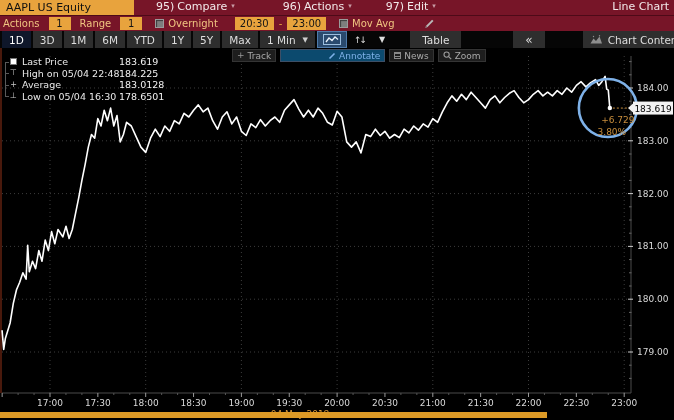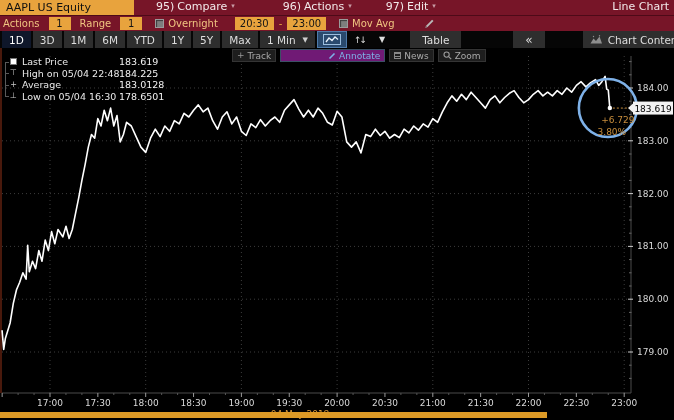--- a/index.html
+++ b/index.html
@@ -35,21 +35,21 @@
   .gap{width:10px;}
   .collapse{margin-left:50px;font-size:12px;padding:0 12px;}
   .chart-content{margin-left:36px;width:148px;justify-content:center;gap:5px;}
 
   
   .chart{position:relative;height:372px;background:#000;}
   .chart svg.main{position:absolute;top:0;left:0;}
 
   .mini{position:absolute;top:1px;left:232px;display:flex;gap:4px;z-index:4;font-size:9px;color:#a9a9a9;}
   .chip{background:#1e1e1e;border:1px solid #343434;height:11px;display:flex;align-items:center;gap:3px;padding:0 4px;cursor:default;}
-  .chip.sel{color:#7EB1E8;background:#701a75;border-color:#3d4f66;padding-left:47px;}
+  .chip.sel{color:#7EB1E8;background:#0c4a6e;border-color:#3d4f66;padding-left:47px;}
   .chip .plus{font-size:9px;color:#9a9a9a;line-height:1;}
   .news-ic{width:7px;height:7px;border:1px solid #8a8a8a;background:repeating-linear-gradient(#8a8a8a 0 1px,transparent 1px 3px);box-sizing:border-box;}
 
   .legend{position:absolute;top:8px;left:3px;z-index:4;font-size:9.5px;color:#e8e8e8;line-height:1;}
   .lg-tree{position:absolute;left:2px;top:6px;bottom:5px;width:1px;background:#5a5a5a;}
   .lg-row{display:flex;align-items:center;height:11.5px;position:relative;padding-left:7px;white-space:nowrap;}
   .lg-row::before{content:'';position:absolute;left:2px;top:50%;width:4px;height:1px;background:#5a5a5a;}
   .mk{width:7px;height:7px;margin-right:5px;flex:none;}
   .mk.white{background:#fff;border:1px solid #777;box-sizing:border-box;}
   .mk.orange{background:#E8A33D;}

